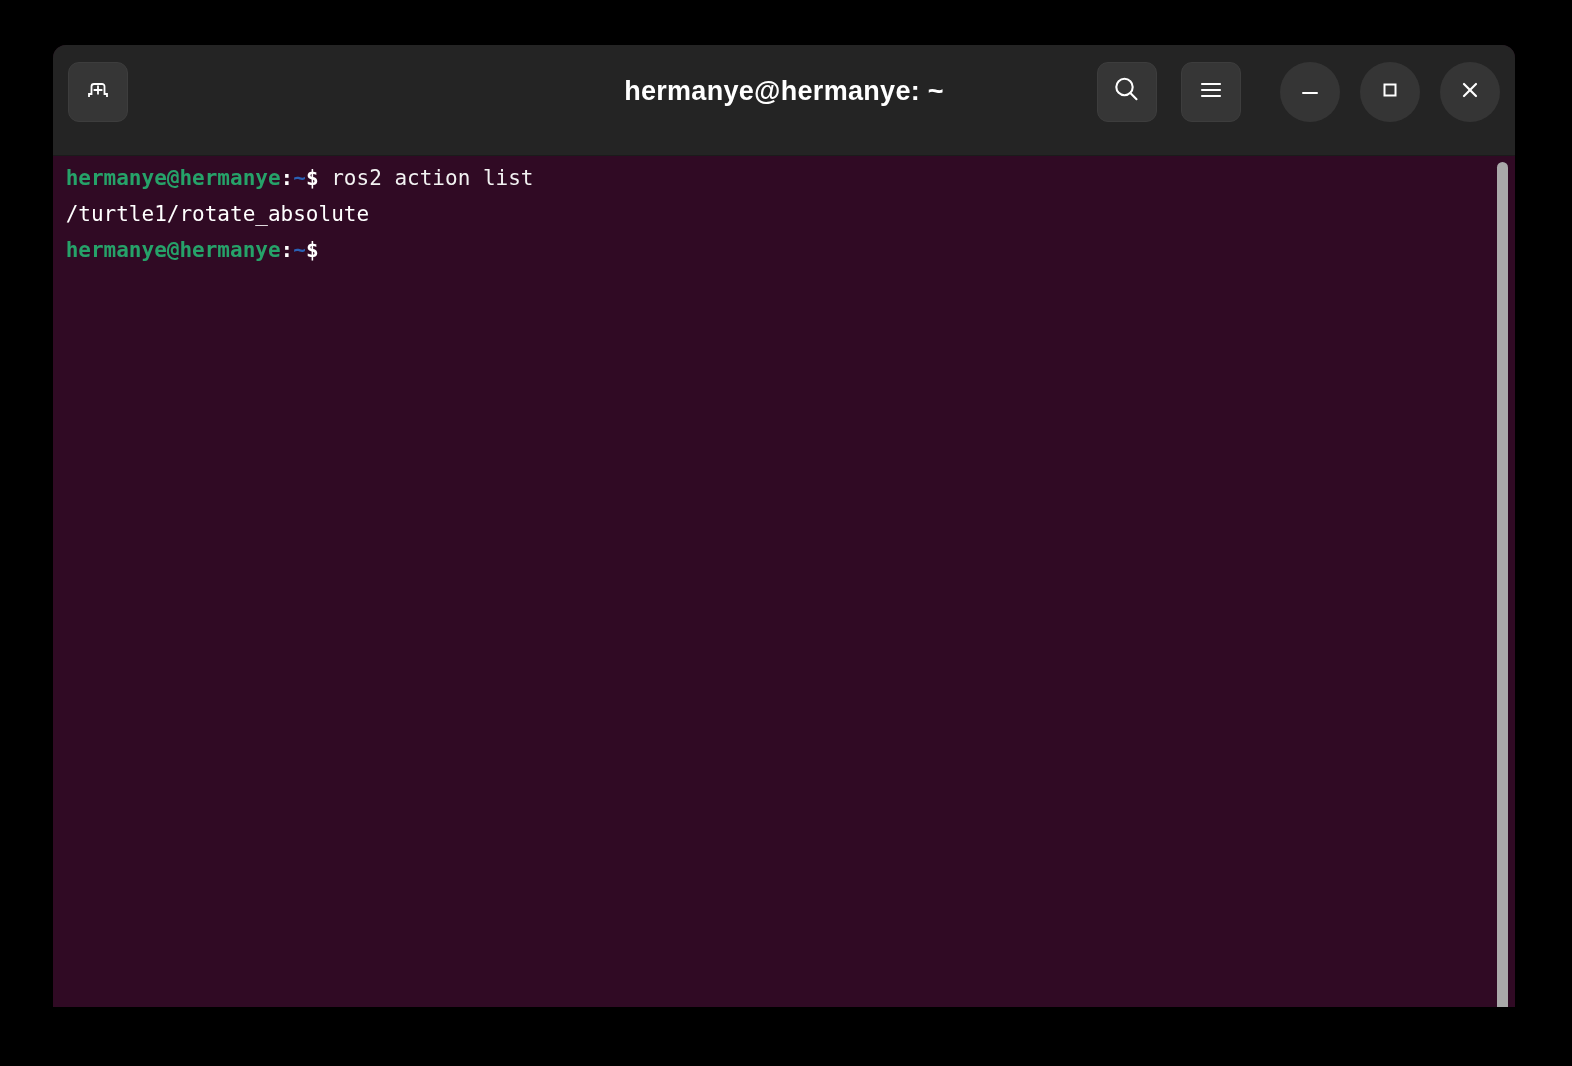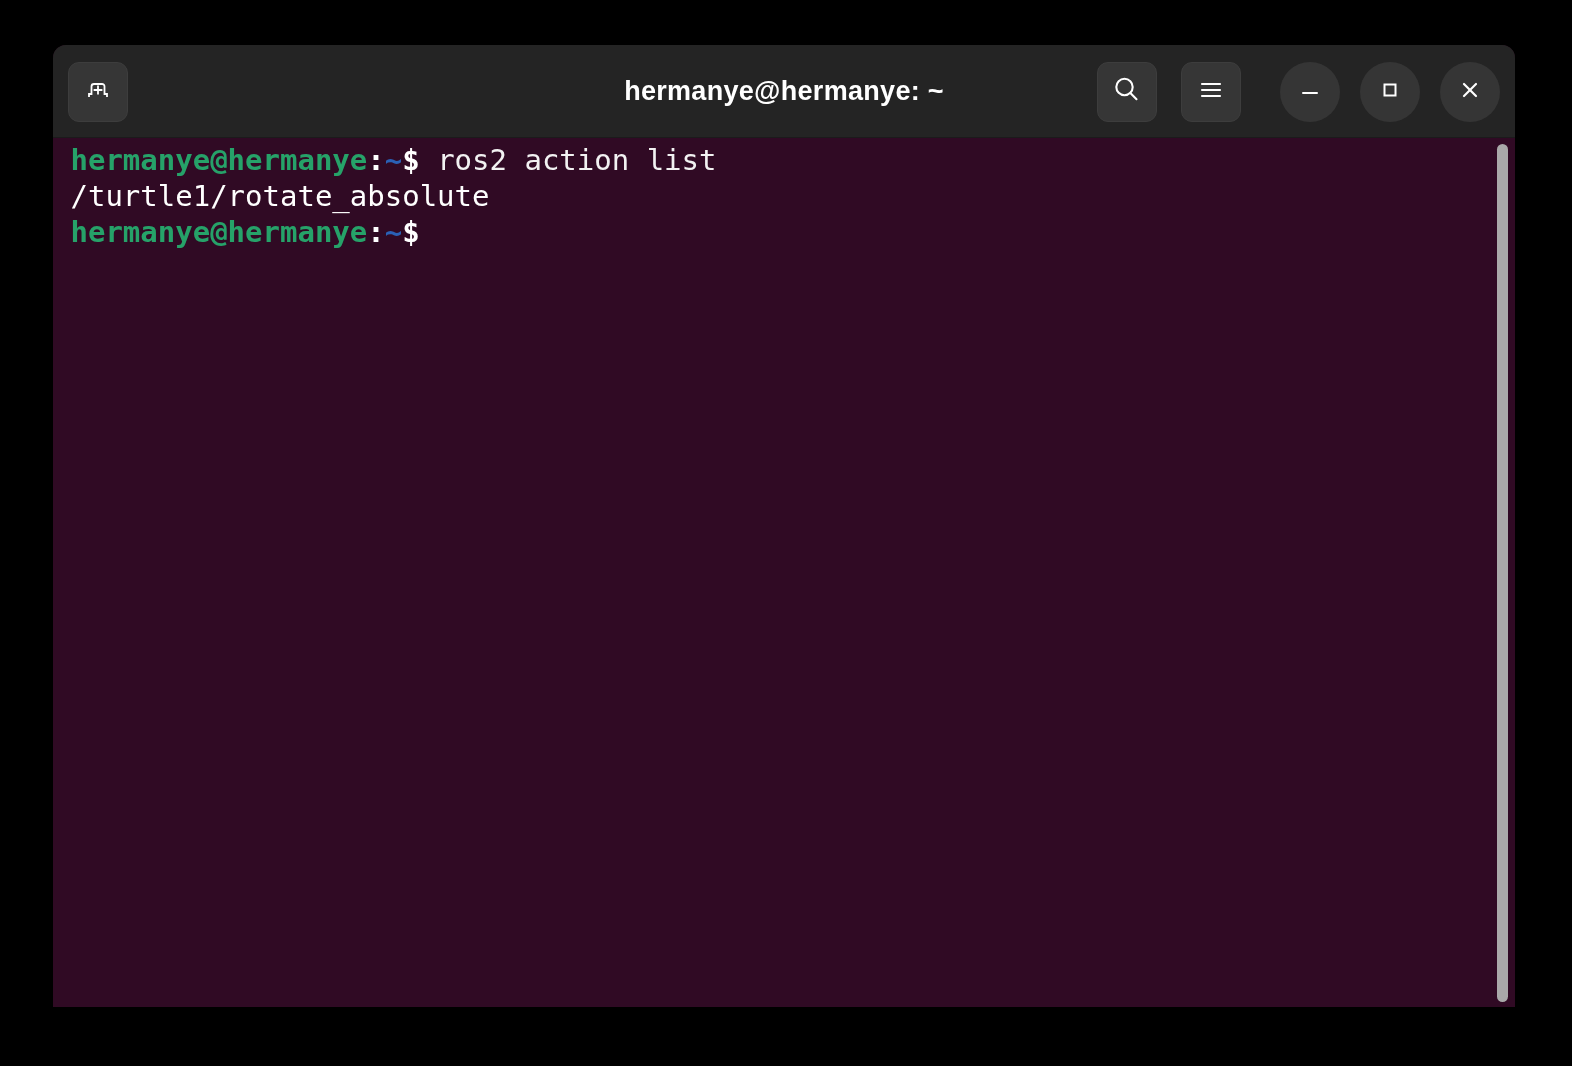--- a/index.html
+++ b/index.html
@@ -30,21 +30,21 @@
     height: 962px;
     border-radius: 13px 13px 0 0;
     overflow: hidden;
     background: #300a24;
     box-sizing: border-box;
   }
 
   
   #titlebar {
     position: relative;
-    height: 93px;
+    height: 111px;
     background: #242424;
     border-bottom: 1px solid #1b1b1b;
     box-sizing: border-box;
   }
 
   .tb-btn-square {
     position: absolute;
     top: 17px;
     width: 60px;
     height: 60px;
@@ -103,21 +103,21 @@
     box-sizing: border-box;
   }
 
   #terminal-text {
     position: absolute;
     left: 0px;
     top: 4px;
     margin: 0;
     padding: 0;
     font-family: "DejaVu Sans Mono", "Liberation Mono", monospace;
-    font-size: 29px;
+    font-size: 21px;
     line-height: 36px;
     white-space: pre;
     color: #ffffff;
   }
 
   .c-green { color: #26a269; font-weight: bold; }
   .c-blue  { color: #2a61b5; font-weight: bold; }
   .c-white { color: #ffffff; font-weight: bold; }
   .c-text  { color: #f2f2f2; font-weight: normal; }
   .c-out   { color: #ffffff; font-weight: normal; }

